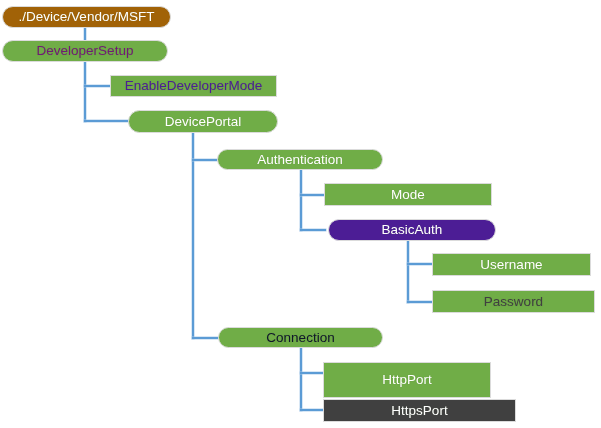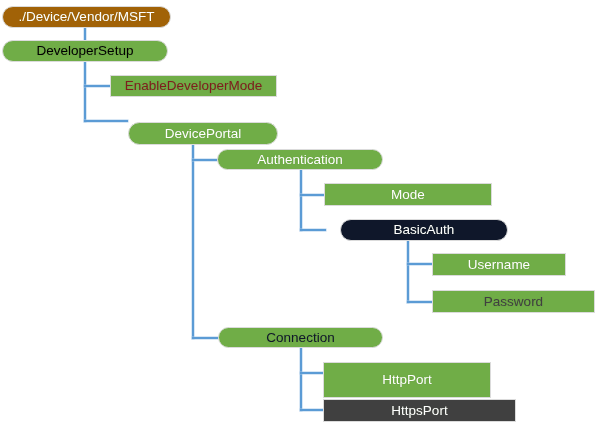--- a/index.html
+++ b/index.html
@@ -50,24 +50,24 @@
     <div class="connector" style="background: rgb(91, 155, 213); left: 300px; top: 170px; width: 2px; height: 61px;"></div>
     <div class="connector" style="background: rgb(91, 155, 213); left: 300px; top: 194px; width: 24px; height: 2px;"></div>
     <div class="connector" style="background: rgb(91, 155, 213); left: 300px; top: 229px; width: 26px; height: 2px;"></div>
     <div class="connector" style="background: rgb(91, 155, 213); left: 407px; top: 241px; width: 2px; height: 62px;"></div>
     <div class="connector" style="background: rgb(91, 155, 213); left: 407px; top: 263px; width: 25px; height: 2px;"></div>
     <div class="connector" style="background: rgb(91, 155, 213); left: 407px; top: 301px; width: 25px; height: 2px;"></div>
     <div class="connector" style="background: rgb(91, 155, 213); left: 300px; top: 348px; width: 2px; height: 63px;"></div>
     <div class="connector" style="background: rgb(91, 155, 213); left: 300px; top: 372px; width: 23px; height: 2px;"></div>
     <div class="connector" style="background: rgb(91, 155, 213); left: 300px; top: 409px; width: 23px; height: 2px;"></div>
     <div class="node pill" style="left: 2px; top: 6px; width: 169px; height: 22px; background: #a16207; border: 1.5px solid rgb(219, 219, 219); color: rgb(255, 255, 255); border-radius: 11px;">./Device/Vendor/MSFT</div>
-    <div class="node pill" style="left: 2px; top: 40px; width: 166px; height: 22px; background: rgb(112, 173, 71); border: 1.5px solid rgb(219, 219, 219); color: #000000; border-radius: 11px;">DeveloperSetup</div>
-    <div class="node rect" style="left: 110px; top: 75px; width: 167px; height: 22px; background: rgb(112, 173, 71); border: 1.5px solid rgb(219, 219, 219); color: #7f1d1d;">EnableDeveloperMode</div>
-    <div class="node pill" style="left: 128px; top: 110px; width: 150px; height: 23px; background: rgb(112, 173, 71); border: 1.5px solid rgb(219, 219, 219); color: rgb(255, 255, 255); border-radius: 12px; margin-top: 12px;">DevicePortal</div>
+    <div class="node pill" style="left: 2px; top: 40px; width: 166px; height: 22px; background: rgb(112, 173, 71); border: 1.5px solid rgb(219, 219, 219); color: #701a75; border-radius: 11px;">DeveloperSetup</div>
+    <div class="node rect" style="left: 110px; top: 75px; width: 167px; height: 22px; background: rgb(112, 173, 71); border: 1.5px solid rgb(219, 219, 219); color: #4c1d95;">EnableDeveloperMode</div>
+    <div class="node pill" style="left: 128px; top: 110px; width: 150px; height: 23px; background: rgb(112, 173, 71); border: 1.5px solid rgb(219, 219, 219); color: rgb(255, 255, 255); border-radius: 12px;">DevicePortal</div>
     <div class="node pill" style="left: 217px; top: 149px; width: 166px; height: 21px; background: rgb(112, 173, 71); border: 1.5px solid rgb(219, 219, 219); color: rgb(255, 255, 255); border-radius: 11px;">Authentication</div>
     <div class="node rect" style="left: 324px; top: 183px; width: 168px; height: 23px; background: rgb(112, 173, 71); border: 1.5px solid rgb(219, 219, 219); color: rgb(255, 255, 255);">Mode</div>
-    <div class="node pill" style="left: 340px; top: 219px; width: 168px; height: 22px; background: #0f172a; border: 1.5px solid rgb(219, 219, 219); color: rgb(255, 255, 255); border-radius: 11px;">BasicAuth</div>
-    <div class="node rect" style="left: 432px; top: 253px; width: 134px; height: 23px; background: rgb(112, 173, 71); border: 1.5px solid rgb(219, 219, 219); color: rgb(255, 255, 255);">Username</div>
+    <div class="node pill" style="left: 328px; top: 219px; width: 168px; height: 22px; background: #4c1d95; border: 1.5px solid rgb(219, 219, 219); color: rgb(255, 255, 255); border-radius: 11px;">BasicAuth</div>
+    <div class="node rect" style="left: 432px; top: 253px; width: 159px; height: 23px; background: rgb(112, 173, 71); border: 1.5px solid rgb(219, 219, 219); color: rgb(255, 255, 255);">Username</div>
     <div class="node rect" style="left: 432px; top: 290px; width: 163px; height: 23px; background: rgb(112, 173, 71); border: 1.5px solid rgb(219, 219, 219); color: #404040;">Password</div>
     <div class="node pill" style="left: 218px; top: 327px; width: 165px; height: 21px; background: rgb(112, 173, 71); border: 1.5px solid rgb(219, 219, 219); color: #0f172a; border-radius: 11px;">Connection</div>
     <div class="node rect" style="left: 323px; top: 362px; width: 168px; height: 36px; background: rgb(112, 173, 71); border: 1.5px solid rgb(219, 219, 219); color: rgb(255, 255, 255);">HttpPort</div>
     <div class="node rect" style="left: 323px; top: 399px; width: 193px; height: 23px; background: #404040; border: 1.5px solid rgb(219, 219, 219); color: rgb(255, 255, 255);">HttpsPort</div>
   </div>
 
 </body></html>

